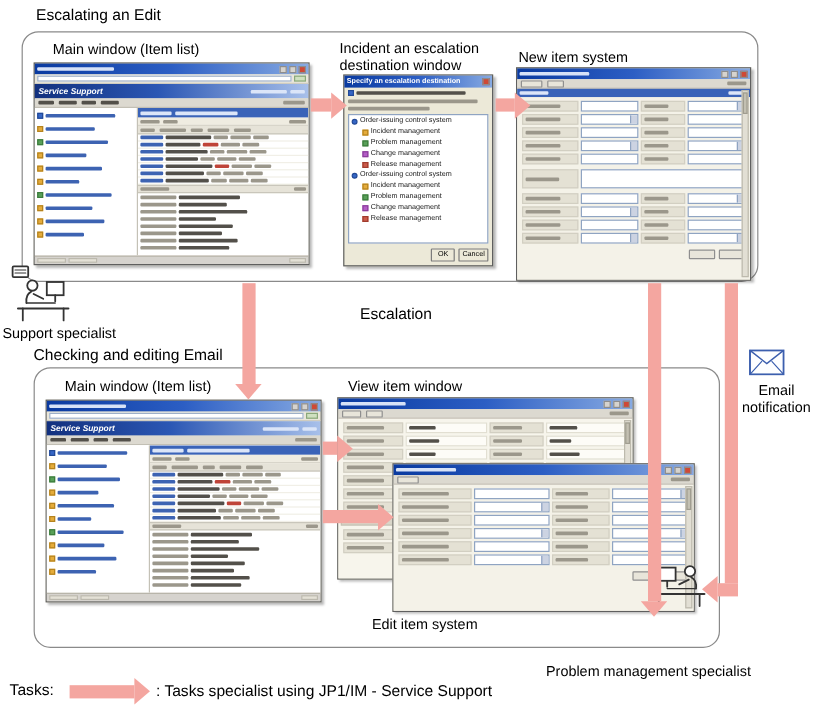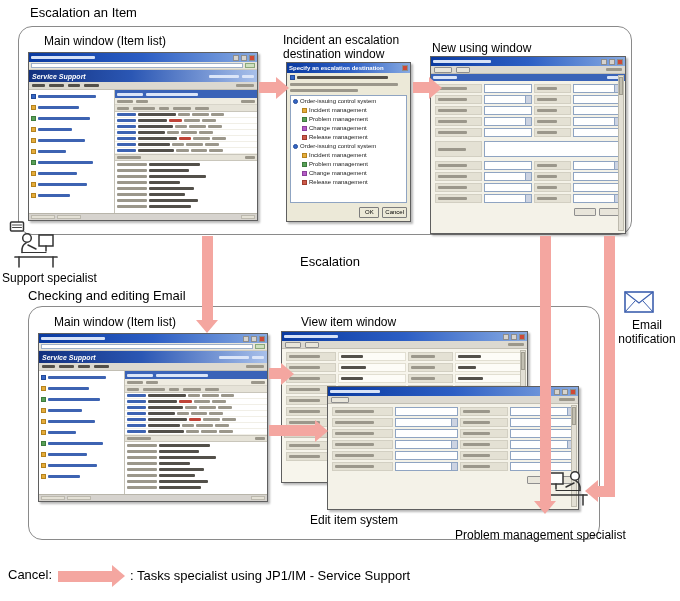--- a/index.html
+++ b/index.html
@@ -72,27 +72,27 @@
   .tic.prb{background:#58a058;border-color:#3d7c3d}
   .tic.chg{background:#b45cc6;border-color:#8b3f9b}
   .tic.rel{background:#cc5a4a;border-color:#a03c2e}
   .dbtns{display:flex;justify-content:flex-end;gap:3px;padding:3px;flex:0 0 auto}
   .dbtn{font-size:6px;line-height:9px;height:11px;min-width:20px;text-align:center;background:#ece9d8;border:1px solid #7c7c7c;border-radius:1px;padding:0 2px;color:#000}
   .band{height:8px;background:#d9d6c9;border:1px solid #c5c2b5;flex:0 0 auto}
 </style>
 </head>
 <body>
 
-<div class="cap big" style="left:30px;top:5px">Escalation an Item</div>
+<div class="cap big" style="left:30px;top:5px">Escalating an Edit</div>
 
 <div class="container" style="left:18px;top:26px;width:614px;height:209px"></div>
 
 <div class="cap" style="left:44px;top:34px">Main window (Item list)</div>
 <div class="cap" style="left:283px;top:33px;width:146px">Incident an escalation destination window</div>
-<div class="cap" style="left:432px;top:41px">New using window</div>
+<div class="cap" style="left:432px;top:41px">New item system</div>
 
 <div class="win col" style="left:28px;top:52px;width:230px;height:169px">
   <div class="tb">
     <span class="tbar" style="width:64px"></span>
       <span class="sp"></span>
     <span class="wb"></span>
     <span class="wb"></span>
     <span class="wb x"></span>
   </div>
   <div class="addr">
@@ -505,21 +505,21 @@
   </svg>
 </div>
 <div class="cap" style="left:612px;top:318px;width:70px;text-align:center">
   <div>Email</div>
   <div>notification</div>
 </div>
 
 <div class="cap big" style="left:28px;top:288px">Checking and editing Email</div>
 <div class="container" style="left:28px;top:306px;width:572px;height:234px"></div>
 <div class="cap" style="left:54px;top:315px">Main window (Item list)</div>
-<div class="cap" style="left:301px;top:315px">View item window</div>
+<div class="cap" style="left:290px;top:315px">View item window</div>
 
 <div class="win col" style="left:38px;top:333px;width:230px;height:169px">
   <div class="tb">
     <span class="tbar" style="width:64px"></span>
       <span class="sp"></span>
     <span class="wb"></span>
     <span class="wb"></span>
     <span class="wb x"></span>
   </div>
   <div class="addr">
@@ -949,18 +949,18 @@
       <path d="M17 25c-3 1.5-4.5 5-4 9.5"></path>
       <path d="M19 27l8 4"></path>
       <rect x="30" y="17" width="14" height="11" fill="#fff"></rect>
       <path d="M37 28v5"></path>
       <path d="M13 34.5h24" stroke-width="1.2"></path>
       <path d="M6 39h42" stroke-width="1.7"></path>
       <path d="M10 39v10M44 39v10"></path>
     </g>
   </svg>
 </div>
-<div class="cap" style="left:455px;top:528px;z-index:5">Problem management specialist</div>
-
-<div class="cap big" style="left:8px;top:567px">Cancel:</div>
+<div class="cap" style="left:455px;top:552px;z-index:5">Problem management specialist</div>
+
+<div class="cap big" style="left:8px;top:567px">Tasks:</div>
 <div class="pa" style="left:58px;top:571px;width:54px;height:11px"></div>
 <div class="ph r" style="left:112px;top:565px"></div>
 <div class="cap big" style="left:130px;top:568px">: Tasks specialist using JP1/IM - Service Support</div>
 
 </body></html>

